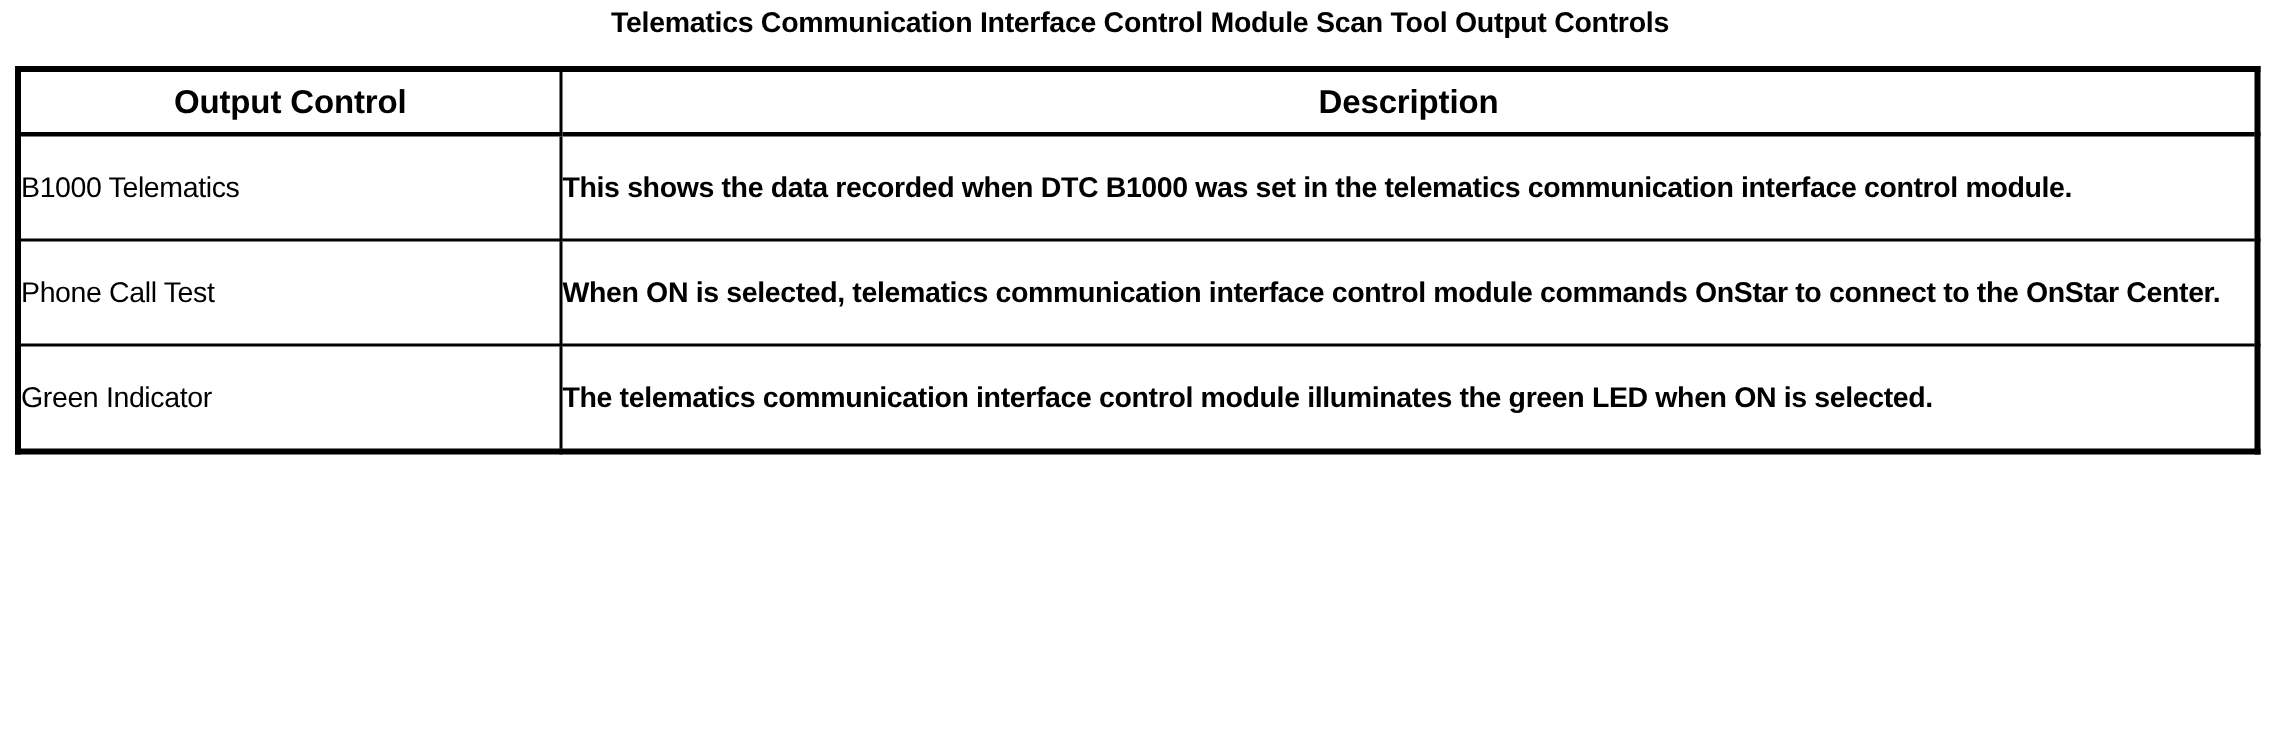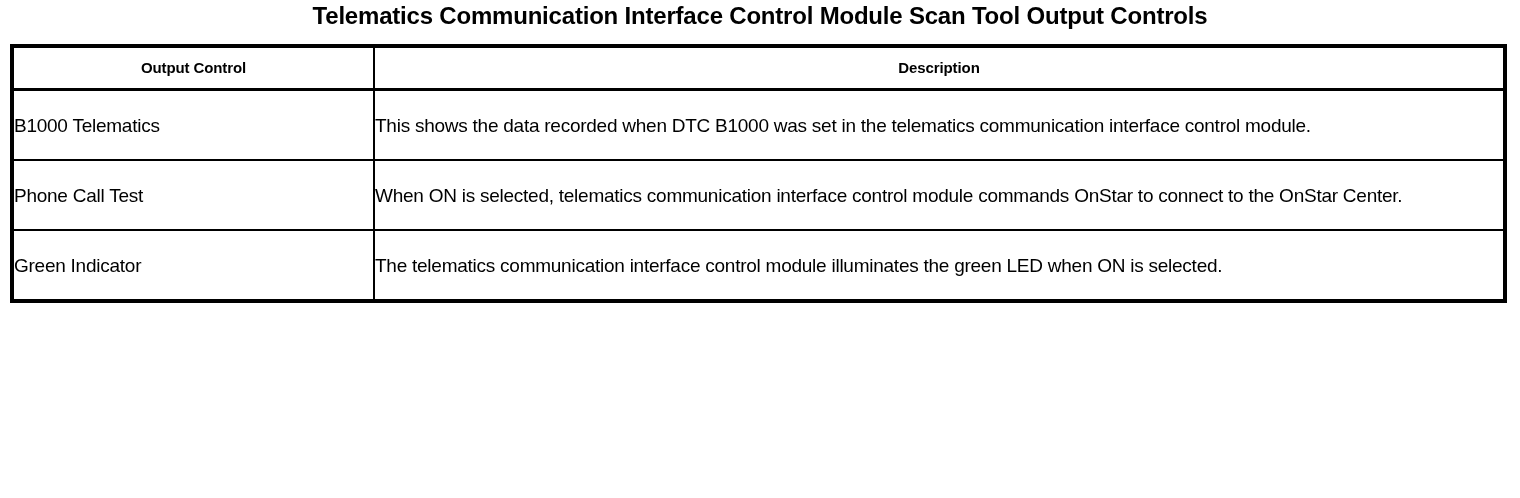--- a/index.html
+++ b/index.html
@@ -22,21 +22,21 @@
     box-sizing: border-box;
     overflow: hidden;
   }
 
   .doc-title {
     position: absolute;
     top: 4px;
     left: 0;
     width: 1520px;
     text-align: center;
-    font-size: 24px;
+    font-size: 19px;
     font-weight: bold;
     letter-spacing: -0.2px;
     line-height: 24px;
     white-space: nowrap;
   }
 
   .table-wrap {
     position: absolute;
     top: 44px;
     left: 10px;
@@ -54,21 +54,21 @@
   table.spec col.c2 { width: 1131px; }
 
   table.spec th,
   table.spec td {
     border: 2px solid #000000;
     vertical-align: middle;
     padding: 0;
   }
 
   thead th {
-    font-size: 15px;
+    font-size: 22px;
     font-weight: bold;
     text-align: center;
     height: 40px;
     line-height: 22px;
     letter-spacing: -0.1px;
   }
 
   thead tr th.head-sep {
     border-bottom: 3px solid #000000;
   }
@@ -77,21 +77,21 @@
     font-size: 19px;
     font-weight: normal;
     line-height: 25px;
     text-align: left;
     padding: 4px 6px 4px 7px;
     letter-spacing: -0.25px;
   }
 
   td.desc-cell {
     font-size: 19px;
-    font-weight: normal;
+    font-weight: bold;
     line-height: 25px;
     text-align: left;
     padding: 4px 8px 4px 9px;
     letter-spacing: -0.25px;
   }
 
   tbody tr.r-two td { height: 68px; }
   tbody tr.r-one  td { height: 42px; }
   tbody tr.r-last td { height: 72px; }
 

